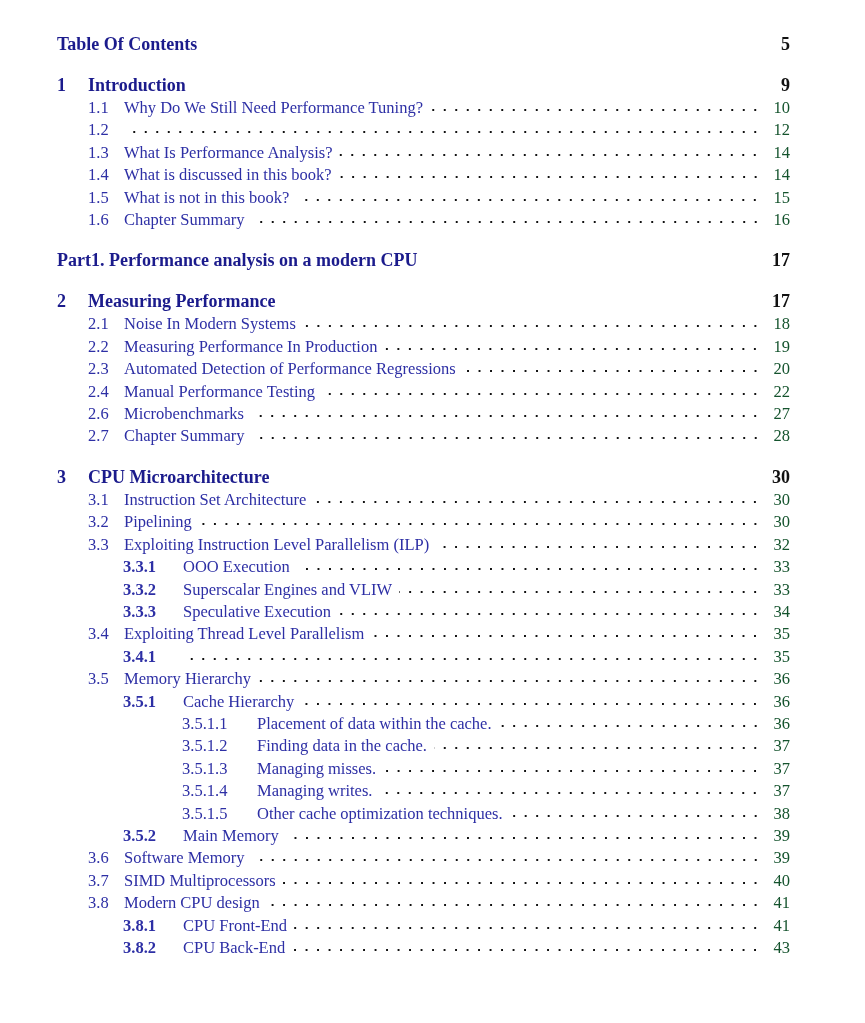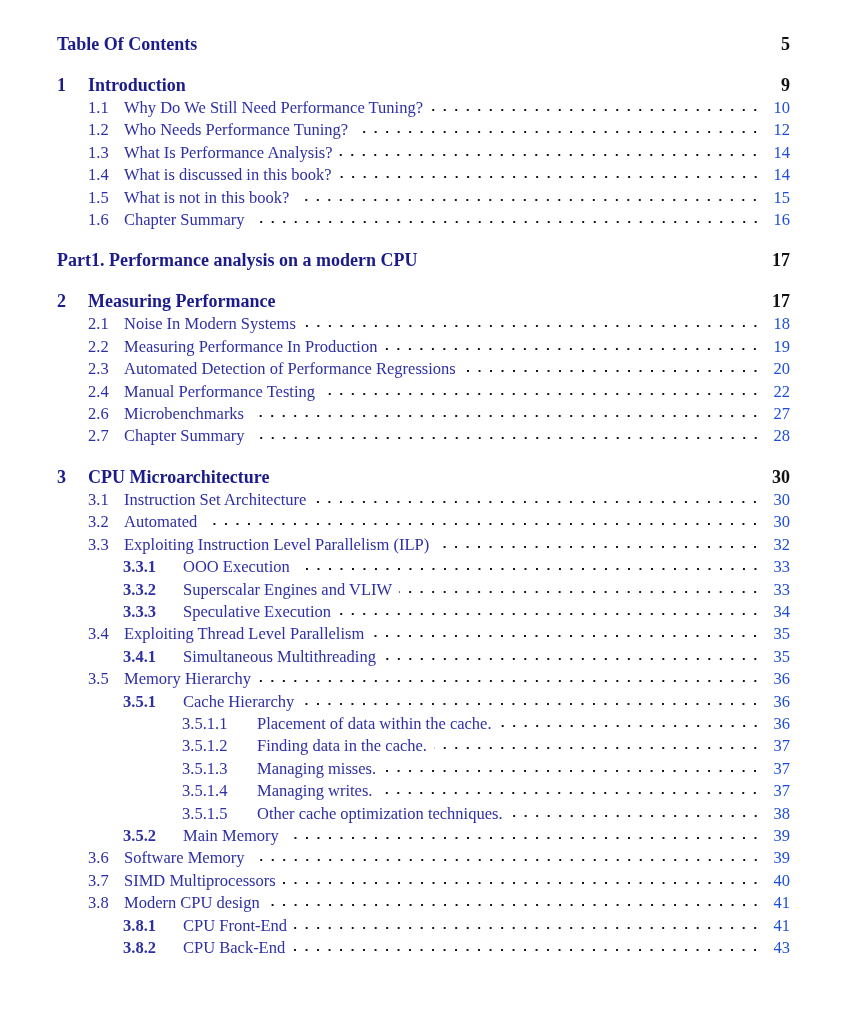--- a/index.html
+++ b/index.html
@@ -68,21 +68,21 @@
     background-repeat: repeat-x;
     background-position: right 0 bottom 1px;
   }
   .spacer {
     flex: 1 1 auto;
   }
   .page-num {
     flex: 0 0 auto;
     min-width: 24px;
     text-align: right;
-    color: #1d4ed8;
+    color: #14532d;
   }
   .row.header .page-num, .row.part .page-num, .row.chapter .page-num {
     font-weight: bold;
     color: #111111;
   }
 </style>
 </head>
 <body style="--heading-color: #1b1b8c; --entry-color: #2d2fa5; color: rgb(17, 17, 17);">
 
 <div class="page">
@@ -99,21 +99,20 @@
         <span class="page-num">9</span>
       </div>
       <div class="row section">
         <span class="num">1.1</span>
         <span class="title">Why Do We Still Need Performance Tuning?</span>
         <span class="leader"></span>
         <span class="page-num">10</span>
       </div>
       <div class="row section">
         <span class="num">1.2</span>
-        <span class="title">Who Needs Performance Tuning?</span>
         <span class="leader"></span>
         <span class="page-num">12</span>
       </div>
       <div class="row section">
         <span class="num">1.3</span>
         <span class="title">What Is Performance Analysis?</span>
         <span class="leader"></span>
         <span class="page-num">14</span>
       </div>
       <div class="row section">
@@ -188,21 +187,21 @@
         <span class="page-num">30</span>
       </div>
       <div class="row section">
         <span class="num">3.1</span>
         <span class="title">Instruction Set Architecture</span>
         <span class="leader"></span>
         <span class="page-num">30</span>
       </div>
       <div class="row section">
         <span class="num">3.2</span>
-        <span class="title">Automated</span>
+        <span class="title">Pipelining</span>
         <span class="leader"></span>
         <span class="page-num">30</span>
       </div>
       <div class="row section">
         <span class="num">3.3</span>
         <span class="title">Exploiting Instruction Level Parallelism (ILP)</span>
         <span class="leader"></span>
         <span class="page-num">32</span>
       </div>
       <div class="row subsection">
@@ -224,21 +223,20 @@
         <span class="page-num">34</span>
       </div>
       <div class="row section">
         <span class="num">3.4</span>
         <span class="title">Exploiting Thread Level Parallelism</span>
         <span class="leader"></span>
         <span class="page-num">35</span>
       </div>
       <div class="row subsection">
         <span class="num">3.4.1</span>
-        <span class="title">Simultaneous Multithreading</span>
         <span class="leader"></span>
         <span class="page-num">35</span>
       </div>
       <div class="row section">
         <span class="num">3.5</span>
         <span class="title">Memory Hierarchy</span>
         <span class="leader"></span>
         <span class="page-num">36</span>
       </div>
       <div class="row subsection">

